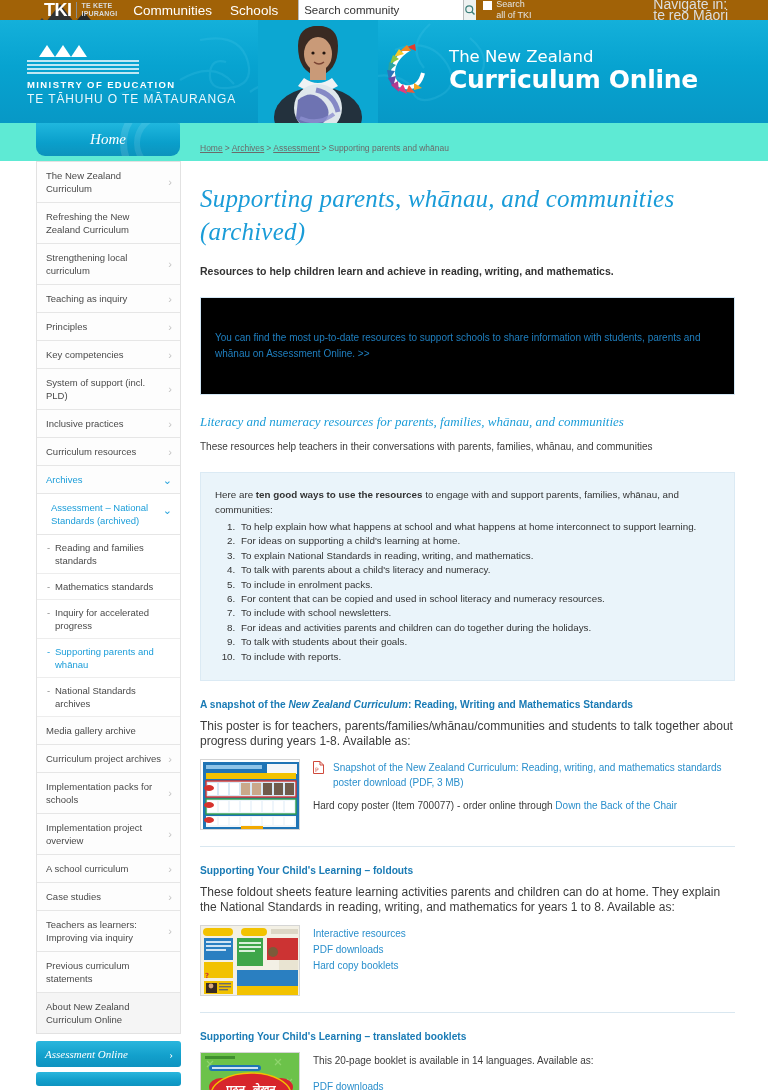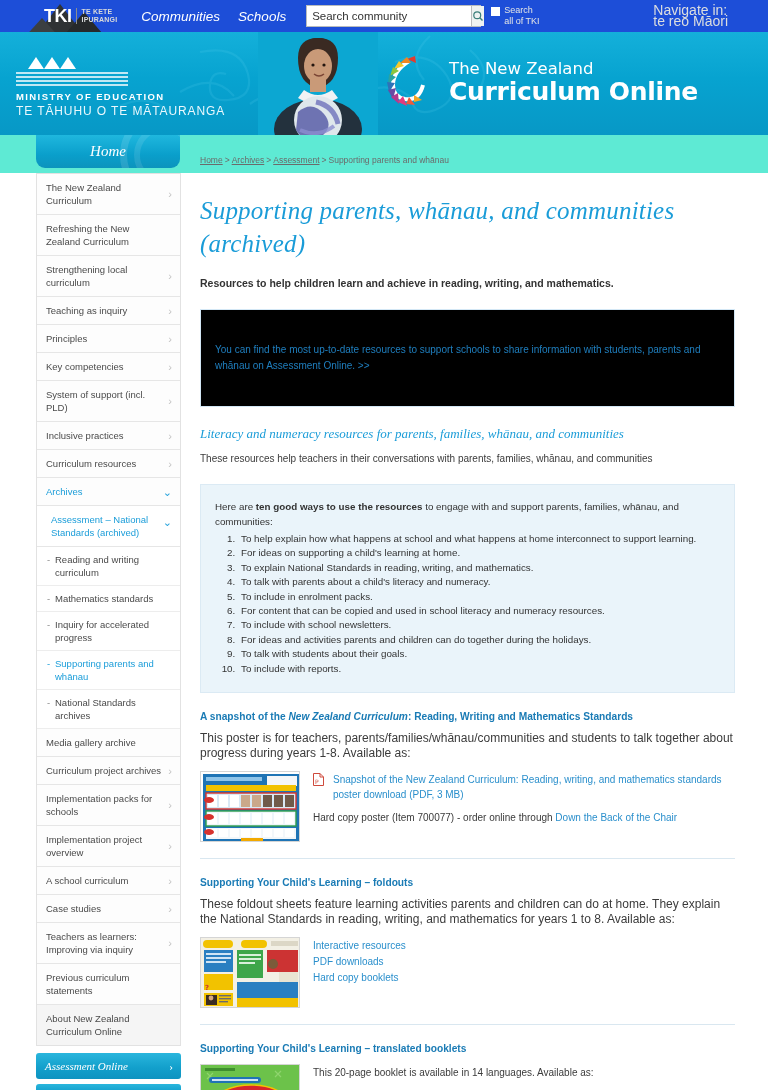--- a/index.html
+++ b/index.html
@@ -6,22 +6,22 @@
   html, body {
     width: 768px; height: 1090px;
     font-family: "Liberation Sans", sans-serif;
     background: #ffffff;
     overflow: hidden;
   }
 
   
   .topbar {
     position: relative;
-    height: 32px;
-    background: #1d4ed8;
+    height: 20px;
+    background: #a16207;
     display: flex;
     align-items: center;
     overflow: hidden;
   }
   .tki-mountains {
     position: absolute;
     left: 22px; top: 0; width: 100px; height: 40px;
     pointer-events: none;
   }
   .tki-logo {
@@ -45,23 +45,22 @@
     line-height: 8px;
     border-left: 1px solid #8a8e90;
     padding-left: 5px;
     font-weight: bold;
     letter-spacing: 0.2px;
   }
   .topnav {
     display: flex;
     align-items: center;
     gap: 18px;
-    margin-left: 24px;
+    margin-left: 16px;
     z-index: 2;
-    font-style: italic;
   }
   .topnav a {
     color: #ffffff;
     font-size: 13.5px;
     text-decoration: none;
     font-weight: 500;
   }
   .searchwrap {
     margin-left: 20px;
     display: flex;
@@ -123,21 +122,21 @@
     height: 103px;
     background: linear-gradient(180deg, #14b0da 0%, #07a3d0 45%, #0798c6 100%);
     overflow: hidden;
   }
   .banner-swirl {
     position: absolute; inset: 0;
     opacity: .30;
   }
   .moe-logo {
     position: absolute;
-    left: 16px; top: 25px;
+    left: 27px; top: 25px;
     color: #ffffff;
   }
   .moe-peaks { display:block; }
   .moe-t1 {
     font-size: 9.5px; letter-spacing: 1.4px; font-weight: bold;
     margin-top: 4px; color: #ffffff;
   }
   .moe-t2 {
     font-size: 12px; letter-spacing: 0.9px; margin-top: 2px; color: #eaf8fd;
   }
@@ -582,21 +581,21 @@
       <div class="sb-item active-blue">
         <span>Archives</span>
         <span class="chev">⌄</span>
       </div>
 
       <div class="sb-sub">
         <span>Assessment – National Standards (archived)</span>
         <span class="chev">⌄</span>
       </div>
       <div class="sb-leaf">
-        <span>Reading and writing curriculum</span>
+        <span>Reading and families standards</span>
       </div>
       <div class="sb-leaf">
         <span>Mathematics standards</span>
       </div>
       <div class="sb-leaf">
         <span>Inquiry for accelerated progress</span>
       </div>
       <div class="sb-leaf current">
         <span>Supporting parents and whānau</span>
       </div>

